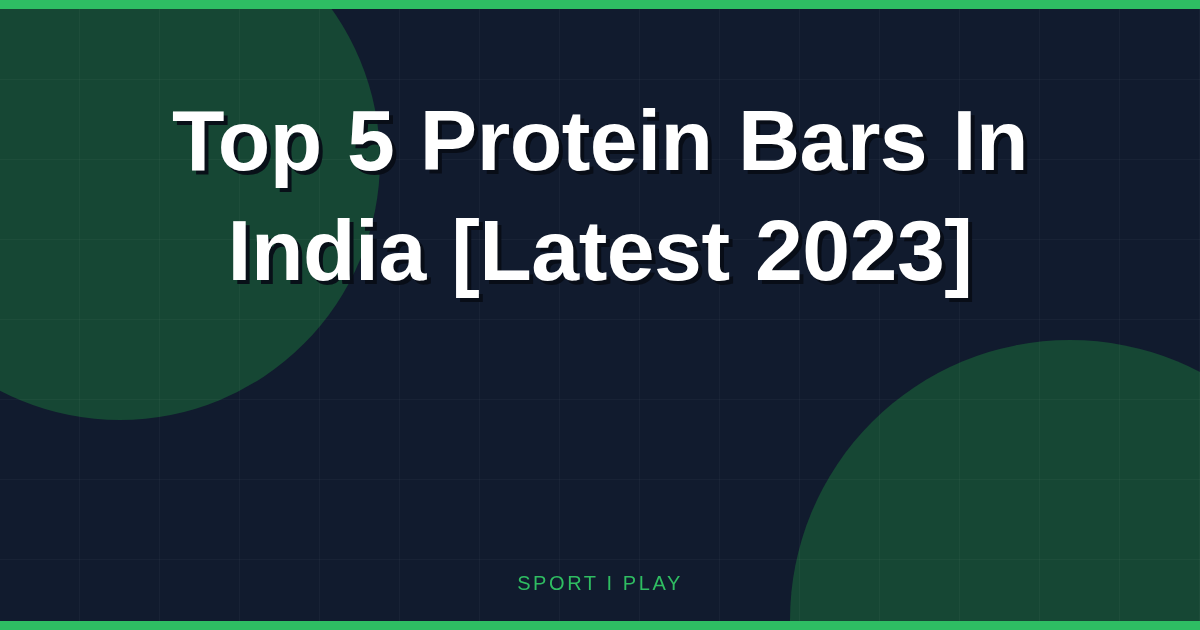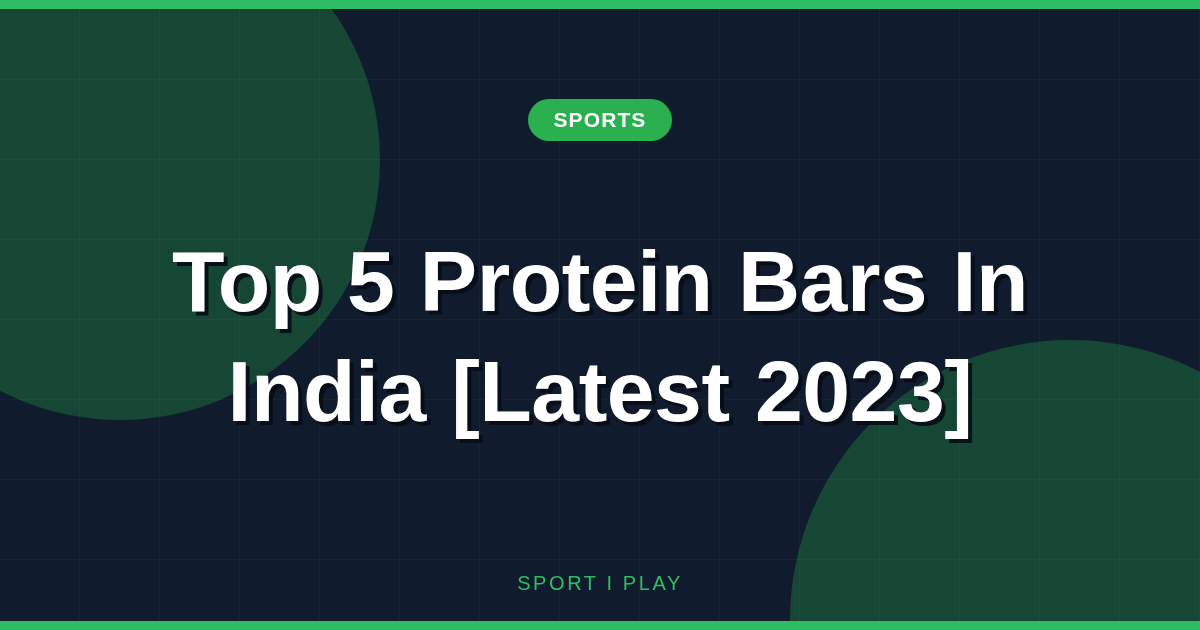--- a/index.html
+++ b/index.html
@@ -122,21 +122,20 @@
   <div class="circle circle-br"></div>
 
   <div class="grid-overlay"></div>
 
   <div class="bar-top"></div>
 
   <div class="bar-bottom"></div>
 
   <div class="content">
 
-    <span class="badge">SPORTS</span>
 
     <h1 class="title">Top 5 Protein Bars In India [Latest 2023]</h1>
 
   </div>
 
   <div class="footer">SPORT I PLAY</div>
 
 </div>
 
 </body></html>

